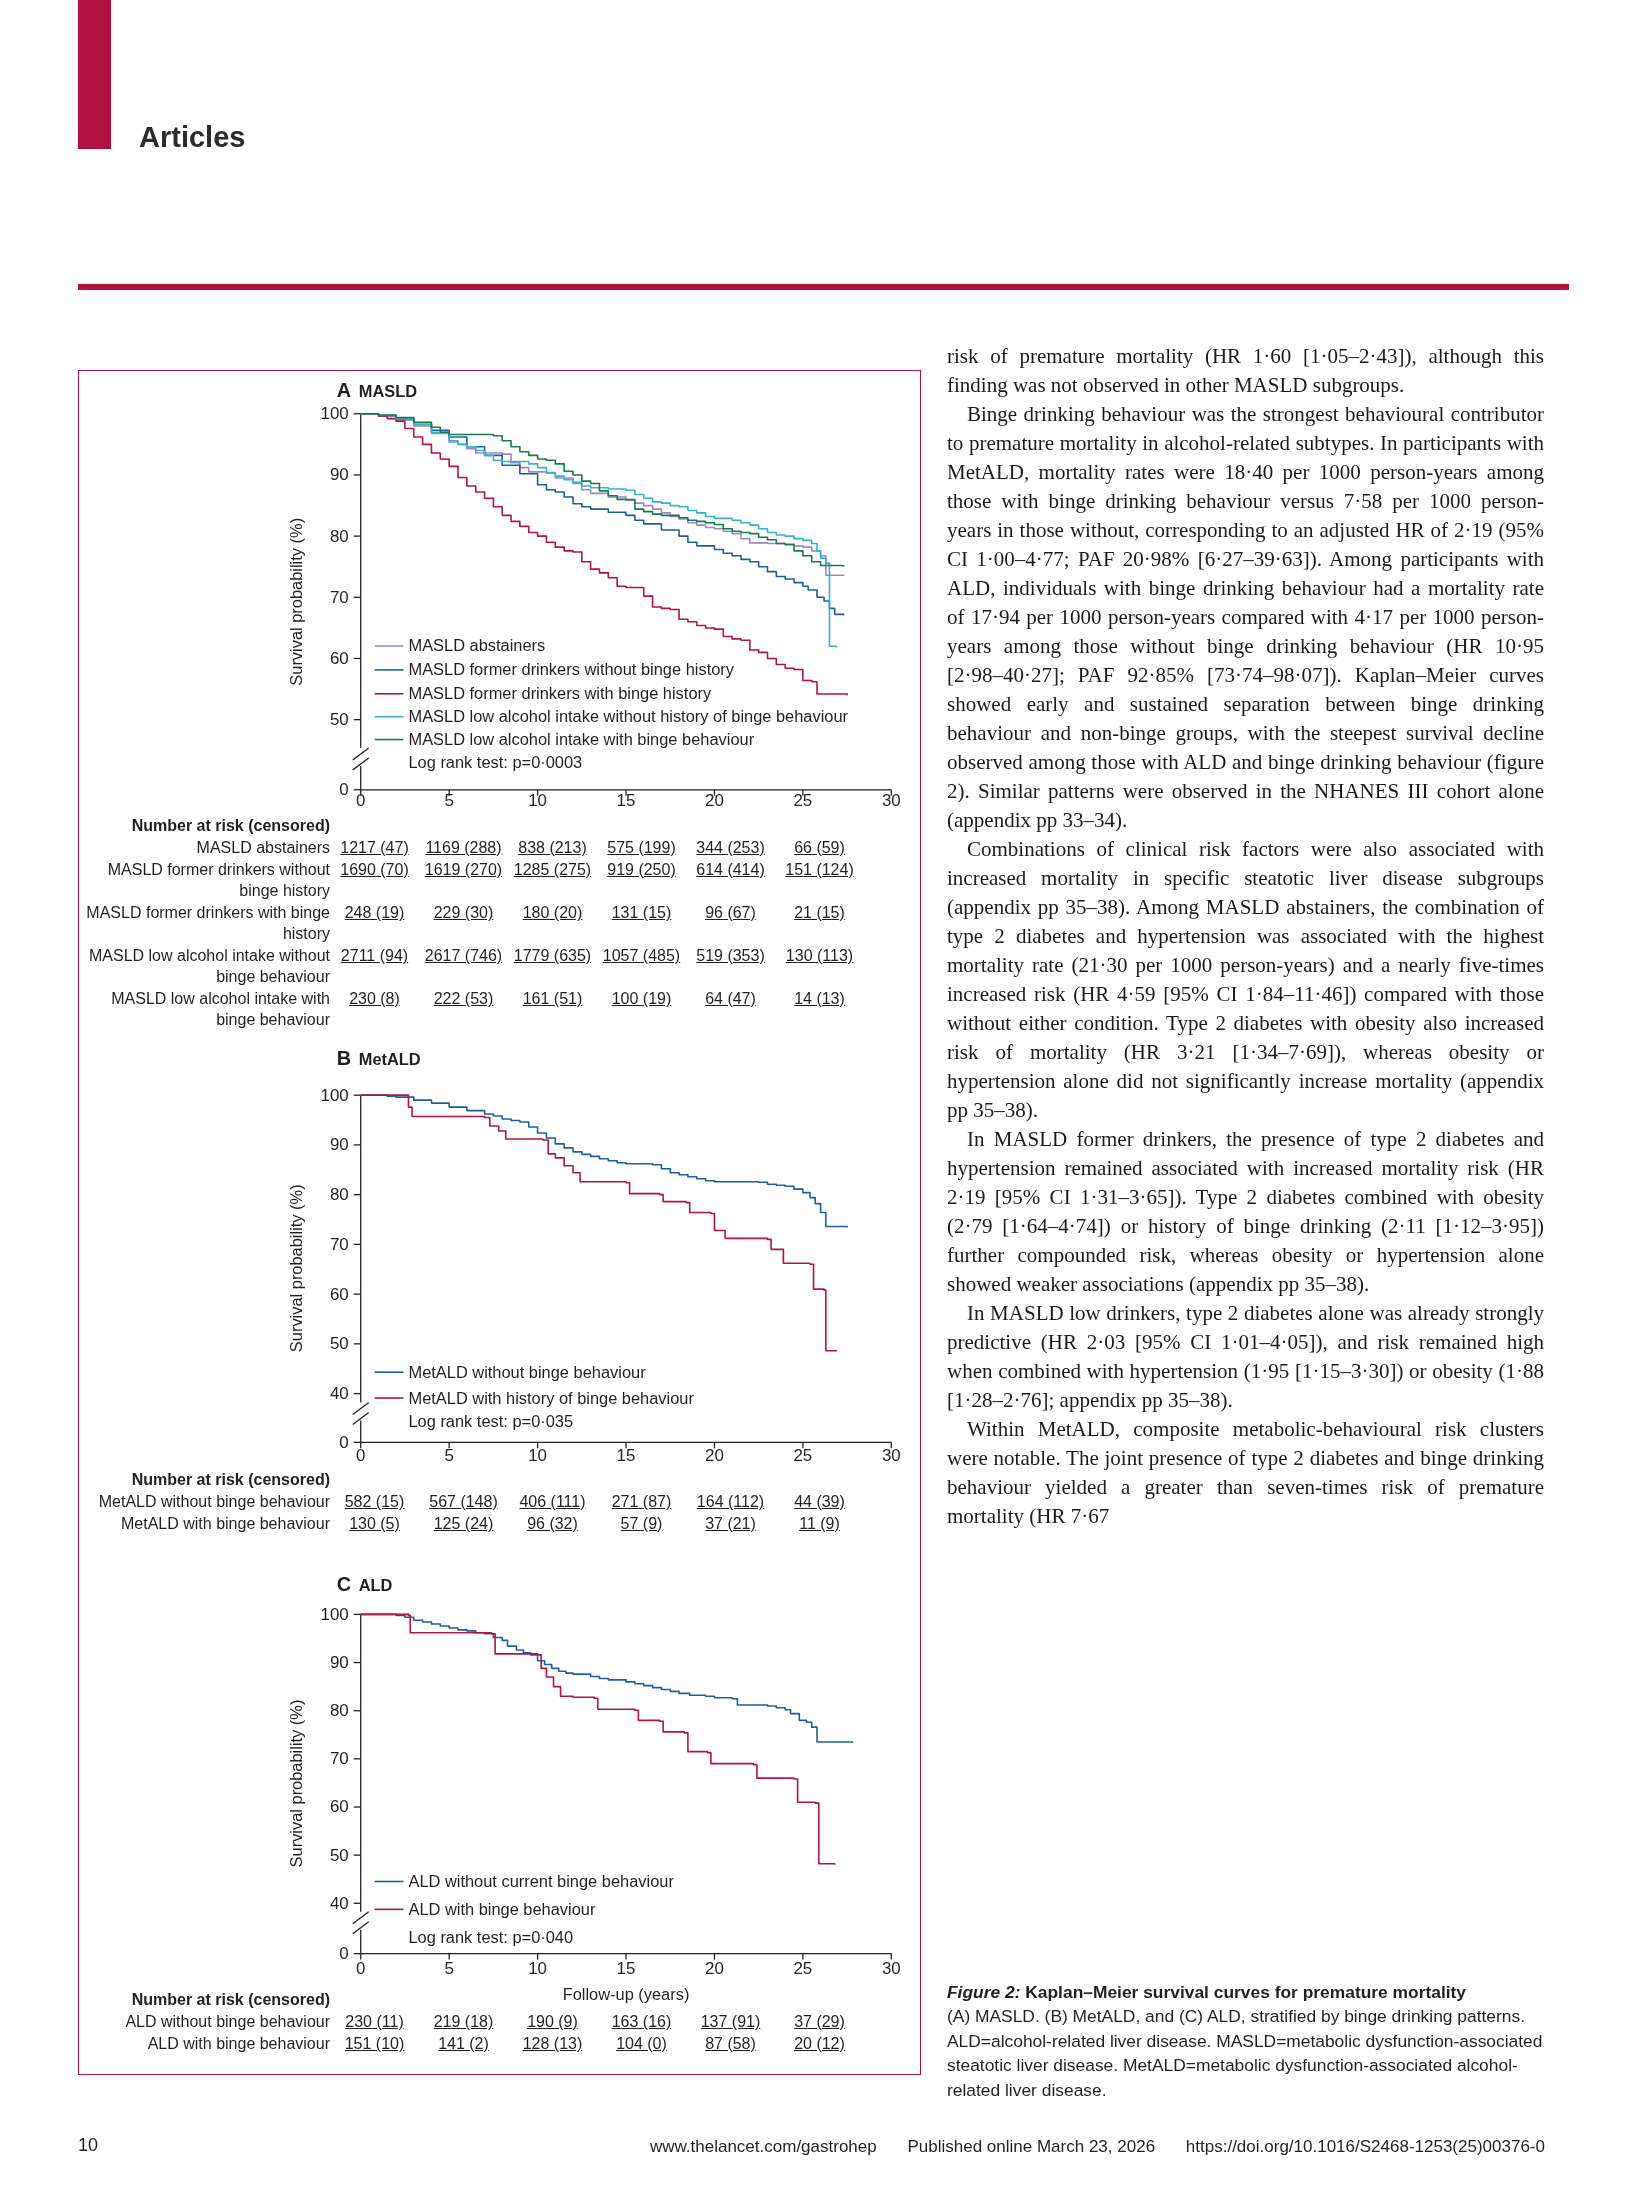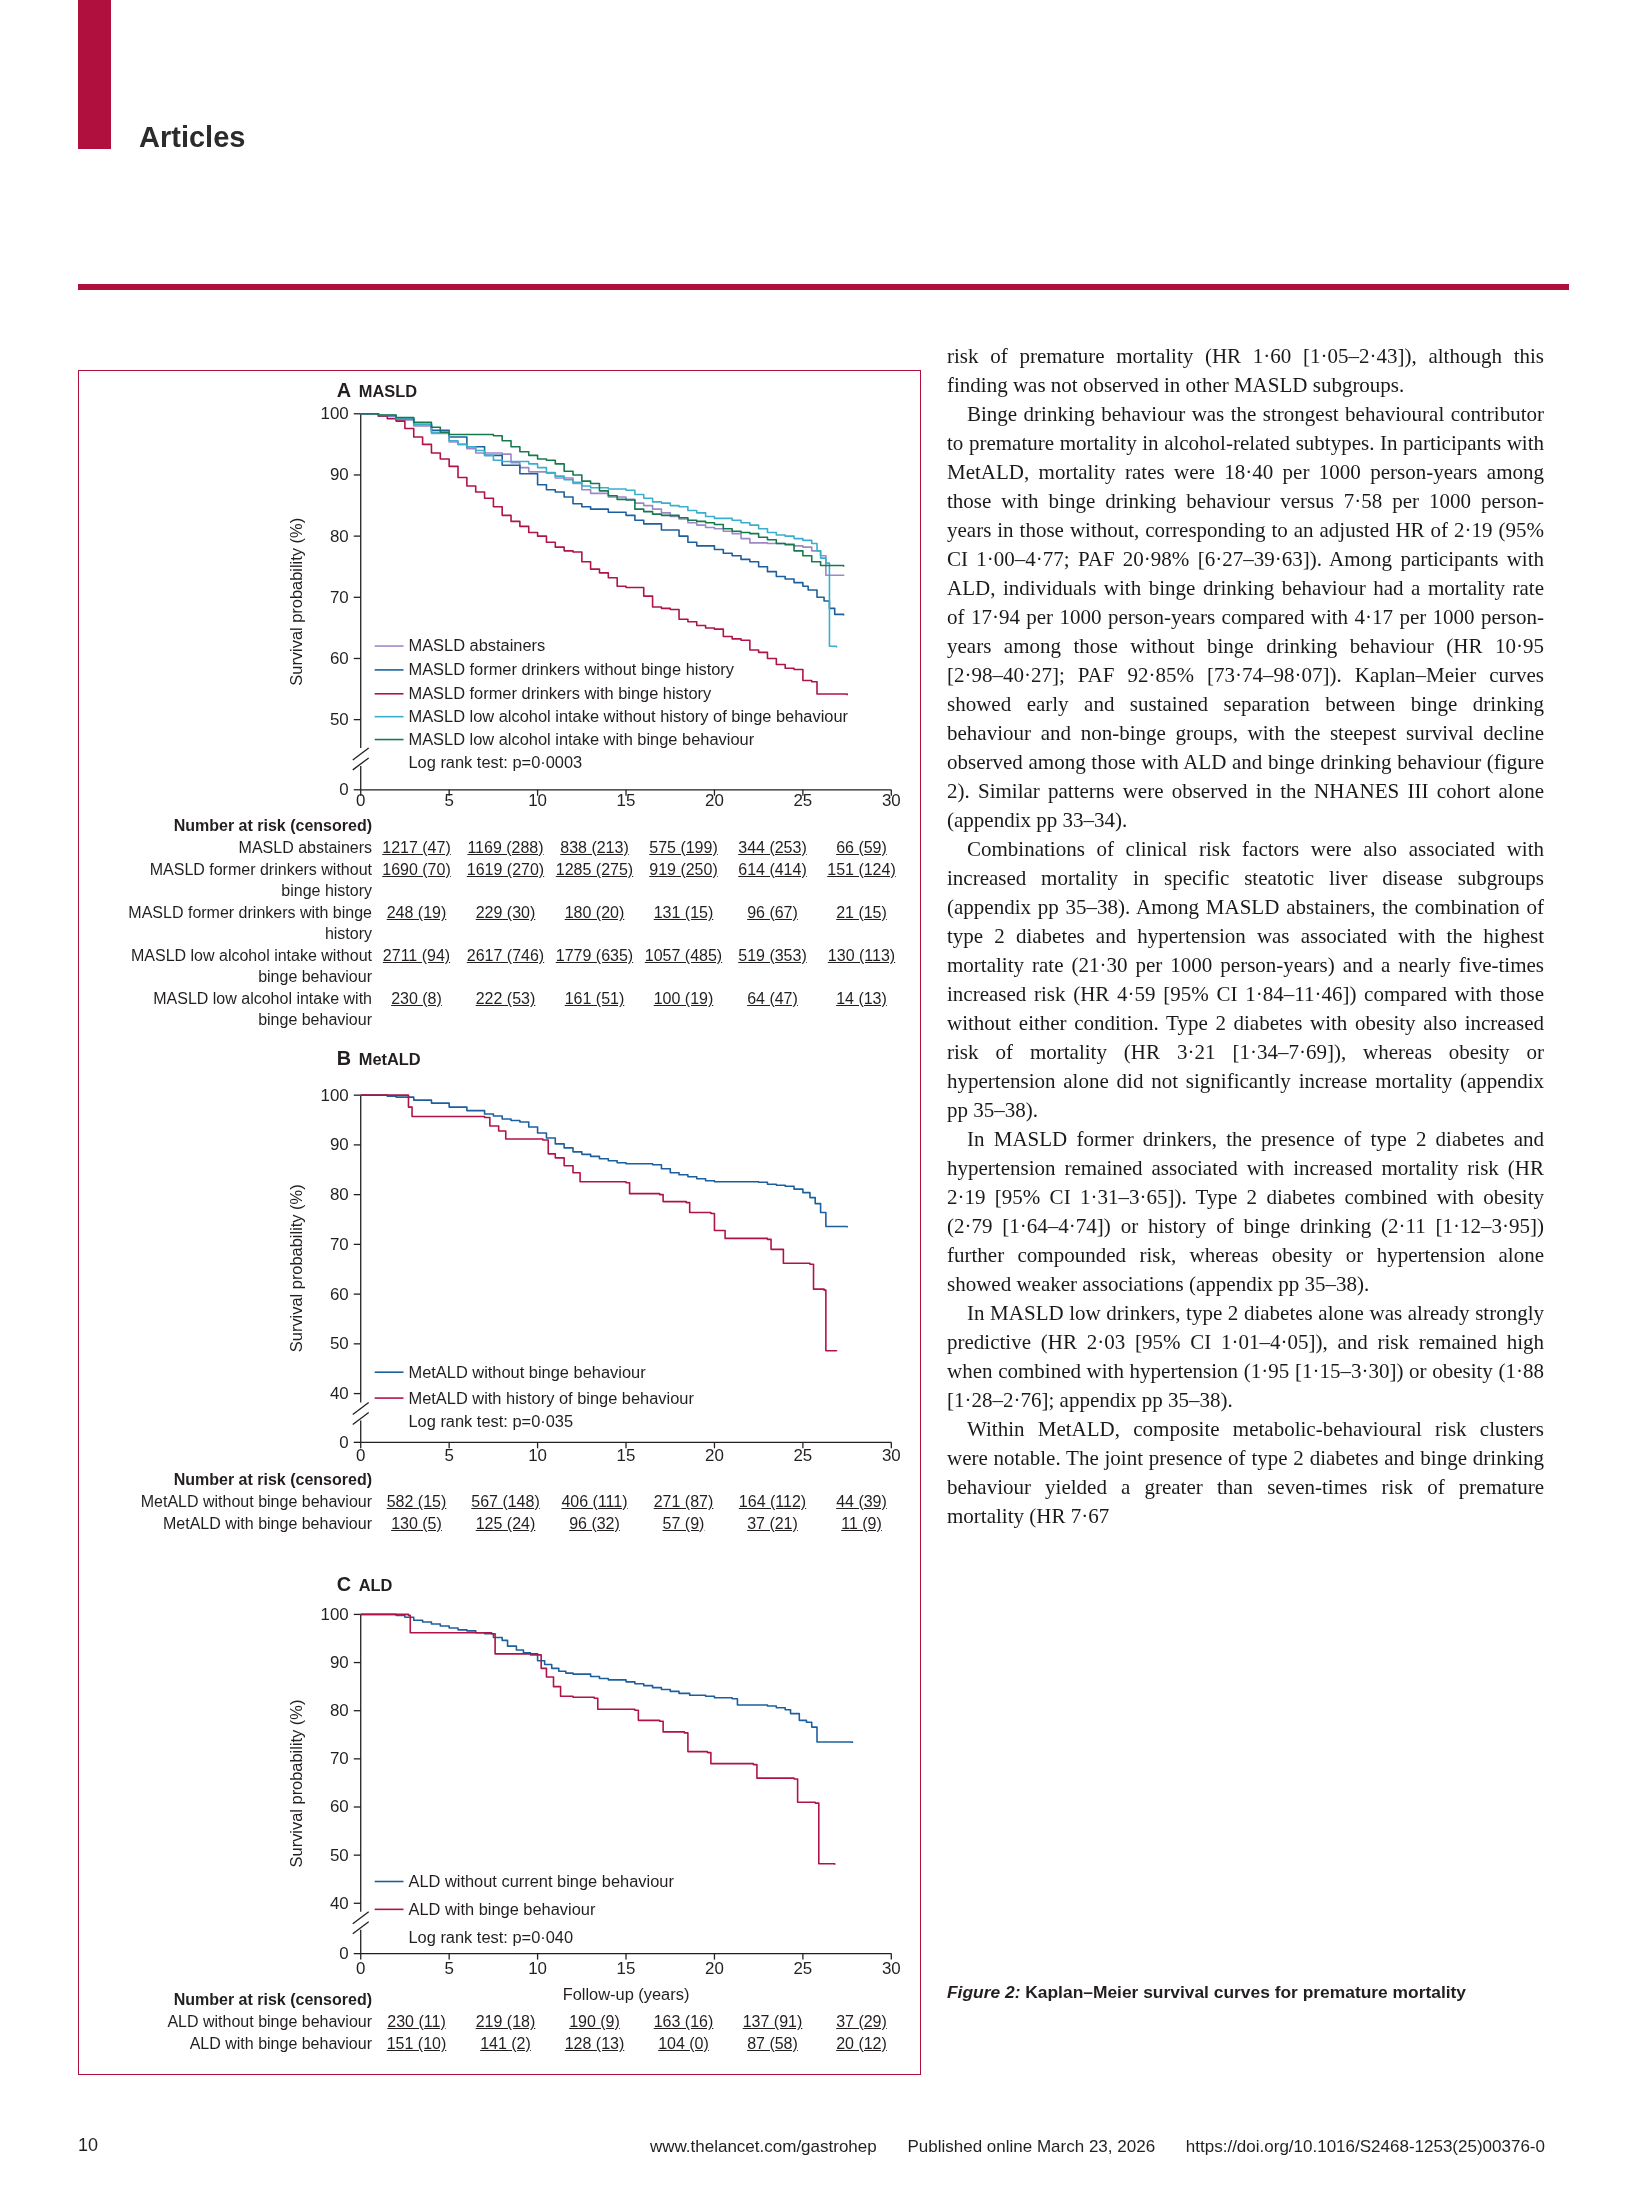--- a/index.html
+++ b/index.html
@@ -3,21 +3,21 @@
 <meta charset="utf-8">
 <style>
   html,body{margin:0;padding:0;background:#ffffff;}
   .page{position:relative;width:1646px;height:2192px;background:#ffffff;overflow:hidden;
         font-family:"Liberation Sans",sans-serif;color:#231f20;}
   .red-block{position:absolute;left:78px;top:0;width:33px;height:149px;}
   .articles-header{position:absolute;left:139px;top:121px;font-size:29px;font-weight:bold;color:#2b2b2b;}
   .red-rule{position:absolute;left:78px;top:284px;width:1491px;height:6px;}
   .figure-box{position:absolute;left:78px;top:370px;width:841px;height:1703px;border:1.5px solid #b0103d;background:#fff;}
   .figure-box svg{position:absolute;left:0;top:0;}
-  .risk-table{position:absolute;left:0;width:836px;font-size:16px;line-height:21px;color:#231f20;margin-left:42px;}
+  .risk-table{position:absolute;left:0;width:836px;font-size:16px;line-height:21px;color:#231f20;}
   .risk-header{width:251px;text-align:right;font-weight:bold;margin-bottom:1px;}
   .risk-row{display:flex;align-items:flex-start;margin-bottom:1px;}
   .risk-label{width:251px;text-align:right;flex:none;}
   .risk-cell{width:89px;flex:none;text-align:center;text-decoration:underline;}
   .risk-cell:first-of-type{margin-left:-13px;}
   .right-col{position:absolute;left:947px;top:342px;width:597px;
              font-family:"Liberation Serif",serif;font-size:21px;line-height:29px;
              color:#1a1a1a;text-align:justify;}
   .right-col p{margin:0;}
   .right-col p.indent{text-indent:20px;}
@@ -282,20 +282,21 @@
     <p>risk of premature mortality (HR 1·60 [1·05–2·43]), although this finding was not observed in other MASLD subgroups.</p>
     <p class="indent">Binge drinking behaviour was the strongest behavioural contributor to premature mortality in alcohol-related subtypes. In participants with MetALD, mortality rates were 18·40 per 1000 person-years among those with binge drinking behaviour versus 7·58 per 1000 person-years in those without, corresponding to an adjusted HR of 2·19 (95% CI 1·00–4·77; PAF 20·98% [6·27–39·63]). Among participants with ALD, individuals with binge drinking behaviour had a mortality rate of 17·94 per 1000 person-years compared with 4·17 per 1000 person-years among those without binge drinking behaviour (HR 10·95 [2·98–40·27]; PAF 92·85% [73·74–98·07]). Kaplan–Meier curves showed early and sustained separation between binge drinking behaviour and non-binge groups, with the steepest survival decline observed among those with ALD and binge drinking behaviour (figure 2). Similar patterns were observed in the NHANES III cohort alone (appendix pp 33–34).</p>
     <p class="indent">Combinations of clinical risk factors were also associated with increased mortality in specific steatotic liver disease subgroups (appendix pp 35–38). Among MASLD abstainers, the combination of type 2 diabetes and hypertension was associated with the highest mortality rate (21·30 per 1000 person-years) and a nearly five-times increased risk (HR 4·59 [95% CI 1·84–11·46]) compared with those without either condition. Type 2 diabetes with obesity also increased risk of mortality (HR 3·21 [1·34–7·69]), whereas obesity or hypertension alone did not significantly increase mortality (appendix pp 35–38).</p>
     <p class="indent">In MASLD former drinkers, the presence of type 2 diabetes and hypertension remained associated with increased mortality risk (HR 2·19 [95% CI 1·31–3·65]). Type 2 diabetes combined with obesity (2·79 [1·64–4·74]) or history of binge drinking (2·11 [1·12–3·95]) further compounded risk, whereas obesity or hypertension alone showed weaker associations (appendix pp 35–38).</p>
     <p class="indent">In MASLD low drinkers, type 2 diabetes alone was already strongly predictive (HR 2·03 [95% CI 1·01–4·05]), and risk remained high when combined with hypertension (1·95 [1·15–3·30]) or obesity (1·88 [1·28–2·76]; appendix pp 35–38).</p>
     <p class="indent">Within MetALD, composite metabolic-behavioural risk clusters were notable. The joint presence of type 2 diabetes and binge drinking behaviour yielded a greater than seven-times risk of premature mortality (HR 7·67</p>
   </div>
 
   <div class="fig-caption">
     <div><span class="cap-label">Figure 2:</span><span class="cap-title"> Kaplan–Meier survival curves for premature mortality</span></div>
+    <div>(A) MASLD. (B) MetALD, and (C) ALD, stratified by binge drinking patterns. ALD=alcohol-related liver disease. MASLD=metabolic dysfunction-associated steatotic liver disease. MetALD=metabolic dysfunction-associated alcohol-related liver disease.</div>
   </div>
 
   <div class="footer-pageno">10</div>
   <div class="footer-line">
     <span>www.thelancet.com/gastrohep</span>
     <span>Published online March 23, 2026</span>
     <span>https://doi.org/10.1016/S2468-1253(25)00376-0</span>
   </div>
 
 </div>

